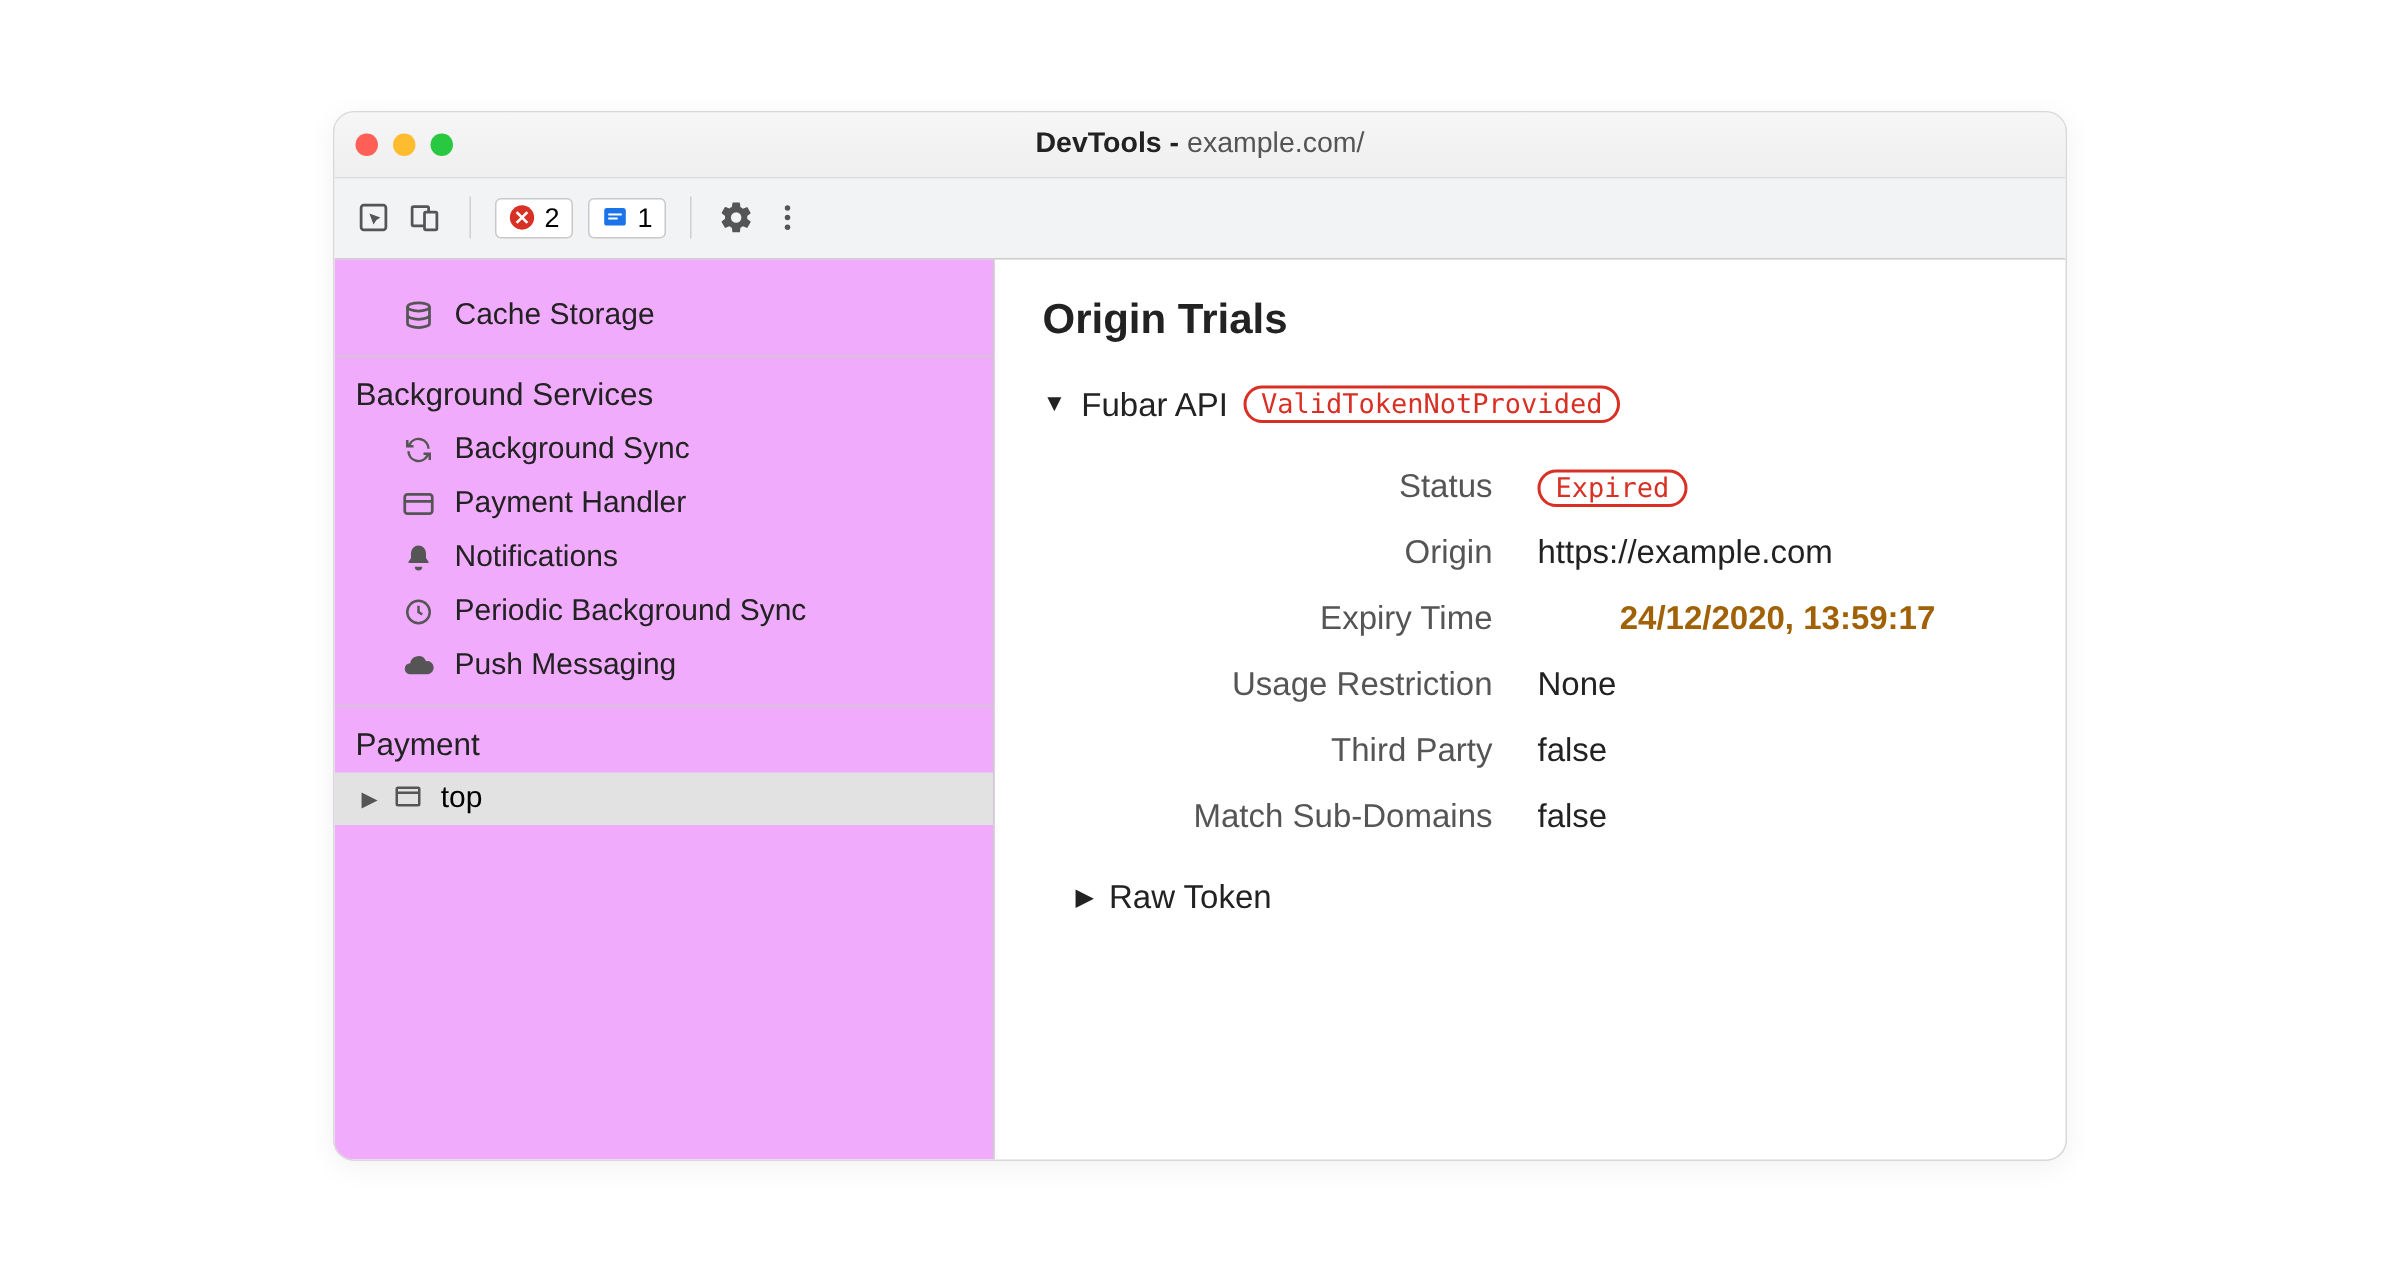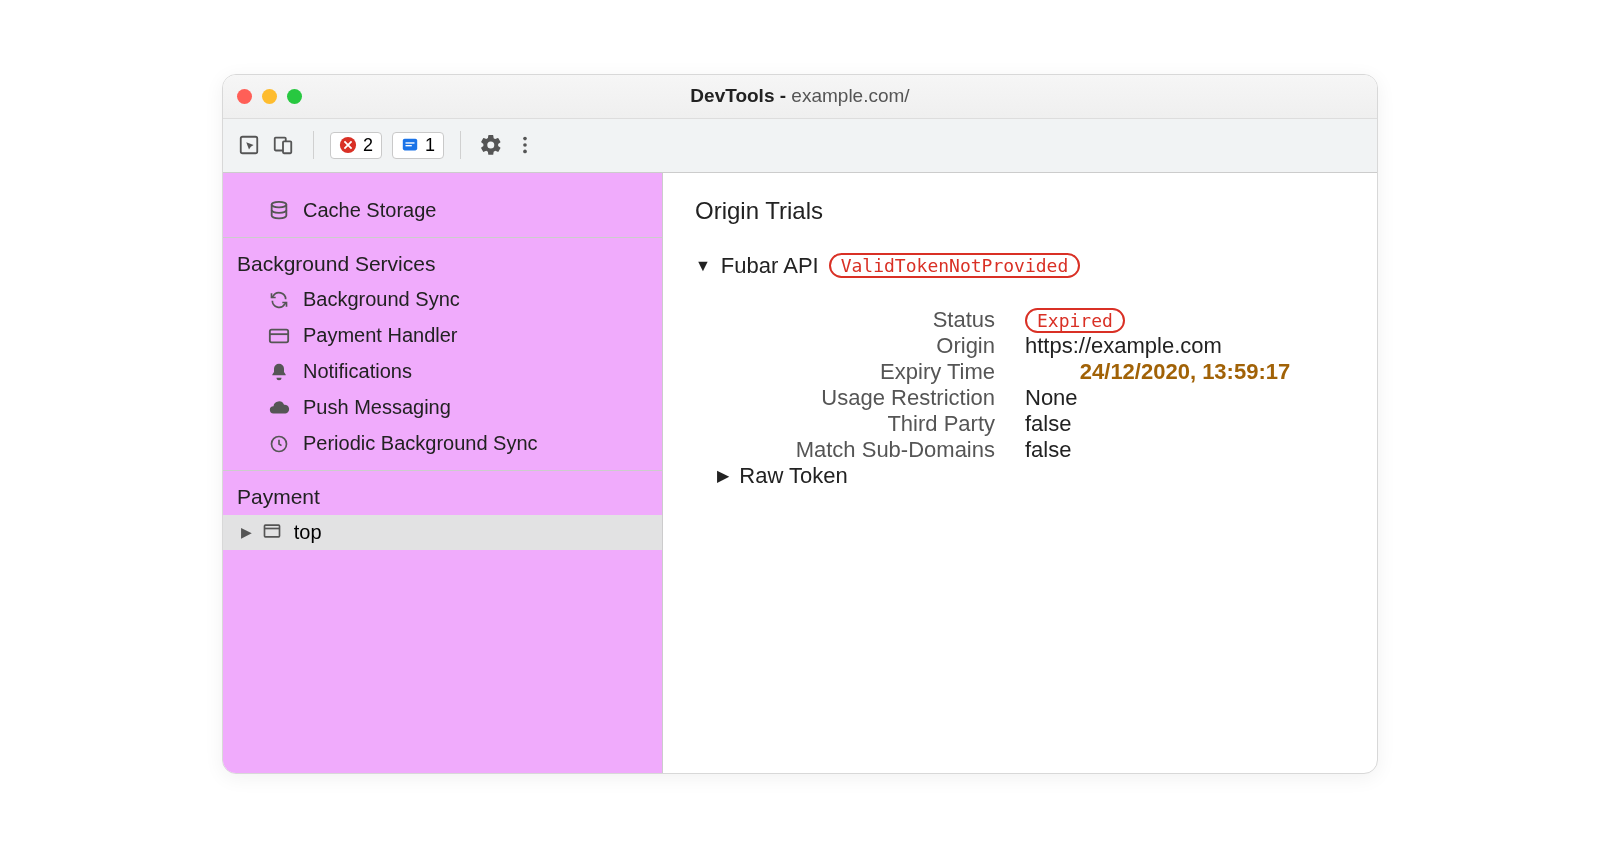--- a/index.html
+++ b/index.html
@@ -86,28 +86,28 @@
   .sb-divider { height:1px; background:#ccc; margin: 8px 0; }
   .sb-heading { padding: 6px 14px; font-size:21px; color:#222; }
   .sb-frame-row {
     display:flex; align-items:center; gap:10px;
     padding:6px 14px 6px 18px; background:#e2e2e3; cursor:pointer;
   }
   .sb-frame-row .tri { font-size:14px; color:#555;}
   .sb-frame-row .icon { width:22px; height:22px; color:#555;}
 
   .main { flex:1; padding: 24px 32px; font-size:22px; color:#222; overflow:auto;}
-  .main h2 { font-size:24px; font-weight:400; margin-bottom: 28px; }
+  .main h2 { font-size:28px; font-weight:700; margin-bottom: 28px; }
   .trial-row { display:flex; align-items:center; gap:10px; margin-bottom: 28px;}
   .trial-row .tri { font-size:16px; color:#222;}
   .pill {
     border:2px solid #d93025; color:#d93025; font-family: ui-monospace,Menlo,monospace;
     font-size:18px; padding:0px 10px; border-radius: 14px;
   }
-  .kv { display:grid; grid-template-columns: 320px auto; margin-left: 10px; }
+  .kv { display:grid; grid-template-columns: 320px auto; row-gap: 18px; margin-left: 10px; margin-bottom: 28px;}
   .kv .label { text-align:right; padding-right: 30px; color:#555; }
   .kv .val-red { color:#a16207; font-weight:700;text-align:center; }
   .raw-row { display:flex; align-items:center; gap:10px; margin-left: 22px;}
   .raw-row .tri { font-size:16px; color:#222;}
 </style>
 </head>
 <body>
 
 <div class="window">
 
@@ -214,34 +214,34 @@
       <div class="sb-item">
         <span class="icon">
           <svg viewBox="0 0 24 24" width="20" height="20" fill="currentColor">
               <path d="M12 2a6 6 0 0 0-6 6v4l-2 3v1h16v-1l-2-3V8a6 6 0 0 0-6-6zm0 20a3 3 0 0 0 3-3H9a3 3 0 0 0 3 3z"></path>
             </svg>
         </span>
         <span>Notifications</span>
       </div>
       <div class="sb-item">
         <span class="icon">
-          <svg viewBox="0 0 24 24" width="22" height="22" fill="currentColor">
-              <path d="M19 18H6a4 4 0 0 1 0-8 6 6 0 0 1 11.5-1.5A4.5 4.5 0 0 1 19 18z"></path>
-            </svg>
-        </span>
-        <span>Push Messaging</span>
-      </div>
-      <div class="sb-item">
-        <span class="icon">
           <svg viewBox="0 0 24 24" width="20" height="20" fill="none" stroke="currentColor" stroke-width="2">
               <circle cx="12" cy="12" r="9"></circle>
               <path d="M12 7v5l3 2"></path>
             </svg>
         </span>
         <span>Periodic Background Sync</span>
+      </div>
+      <div class="sb-item">
+        <span class="icon">
+          <svg viewBox="0 0 24 24" width="22" height="22" fill="currentColor">
+              <path d="M19 18H6a4 4 0 0 1 0-8 6 6 0 0 1 11.5-1.5A4.5 4.5 0 0 1 19 18z"></path>
+            </svg>
+        </span>
+        <span>Push Messaging</span>
       </div>
 
       <div class="sb-divider"></div>
       <div class="sb-heading">Payment</div>
 
       <div class="sb-frame-row">
         <span class="tri">▶</span>
         <span class="icon">
           <svg viewBox="0 0 24 24" width="20" height="20" fill="none" stroke="currentColor" stroke-width="2">
               <rect x="3" y="5" width="18" height="14" rx="1"></rect>

